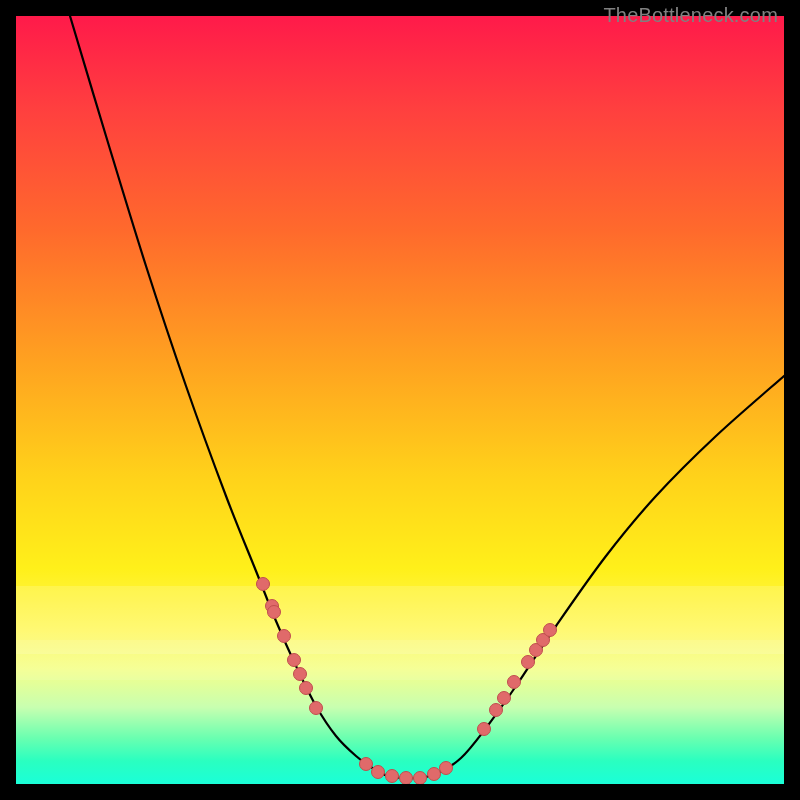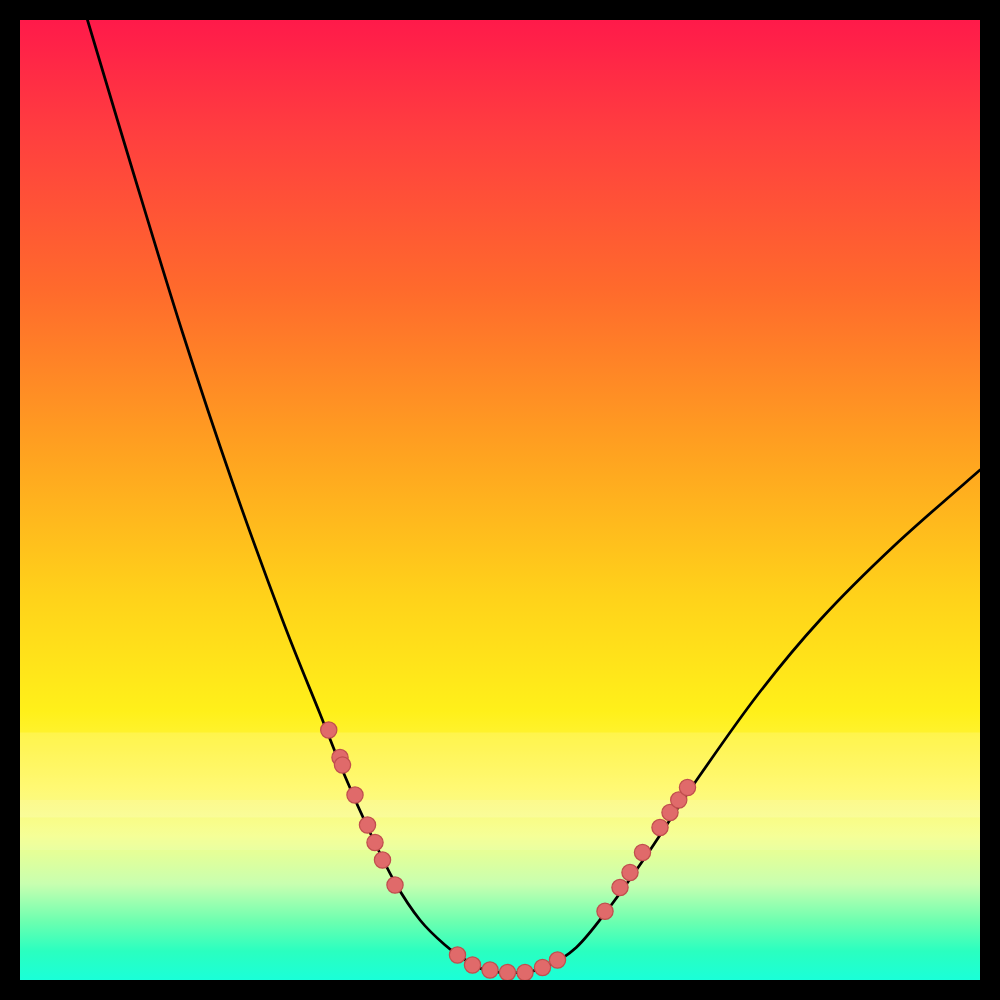--- a/index.html
+++ b/index.html
@@ -86,13 +86,14 @@
           <circle cx="480" cy="694" r="6.5" fill="#e06a6a" stroke="#c04e4e" stroke-width="1"></circle>
           <circle cx="488" cy="682" r="6.5" fill="#e06a6a" stroke="#c04e4e" stroke-width="1"></circle>
           <circle cx="498" cy="666" r="6.5" fill="#e06a6a" stroke="#c04e4e" stroke-width="1"></circle>
           <circle cx="512" cy="646" r="6.5" fill="#e06a6a" stroke="#c04e4e" stroke-width="1"></circle>
           <circle cx="520" cy="634" r="6.5" fill="#e06a6a" stroke="#c04e4e" stroke-width="1"></circle>
           <circle cx="527" cy="624" r="6.5" fill="#e06a6a" stroke="#c04e4e" stroke-width="1"></circle>
           <circle cx="534" cy="614" r="6.5" fill="#e06a6a" stroke="#c04e4e" stroke-width="1"></circle>
         </g>
     </svg>
   </div>
+  <div class="watermark">TheBottleneck.com</div>
 </div>
 
 </body></html>

